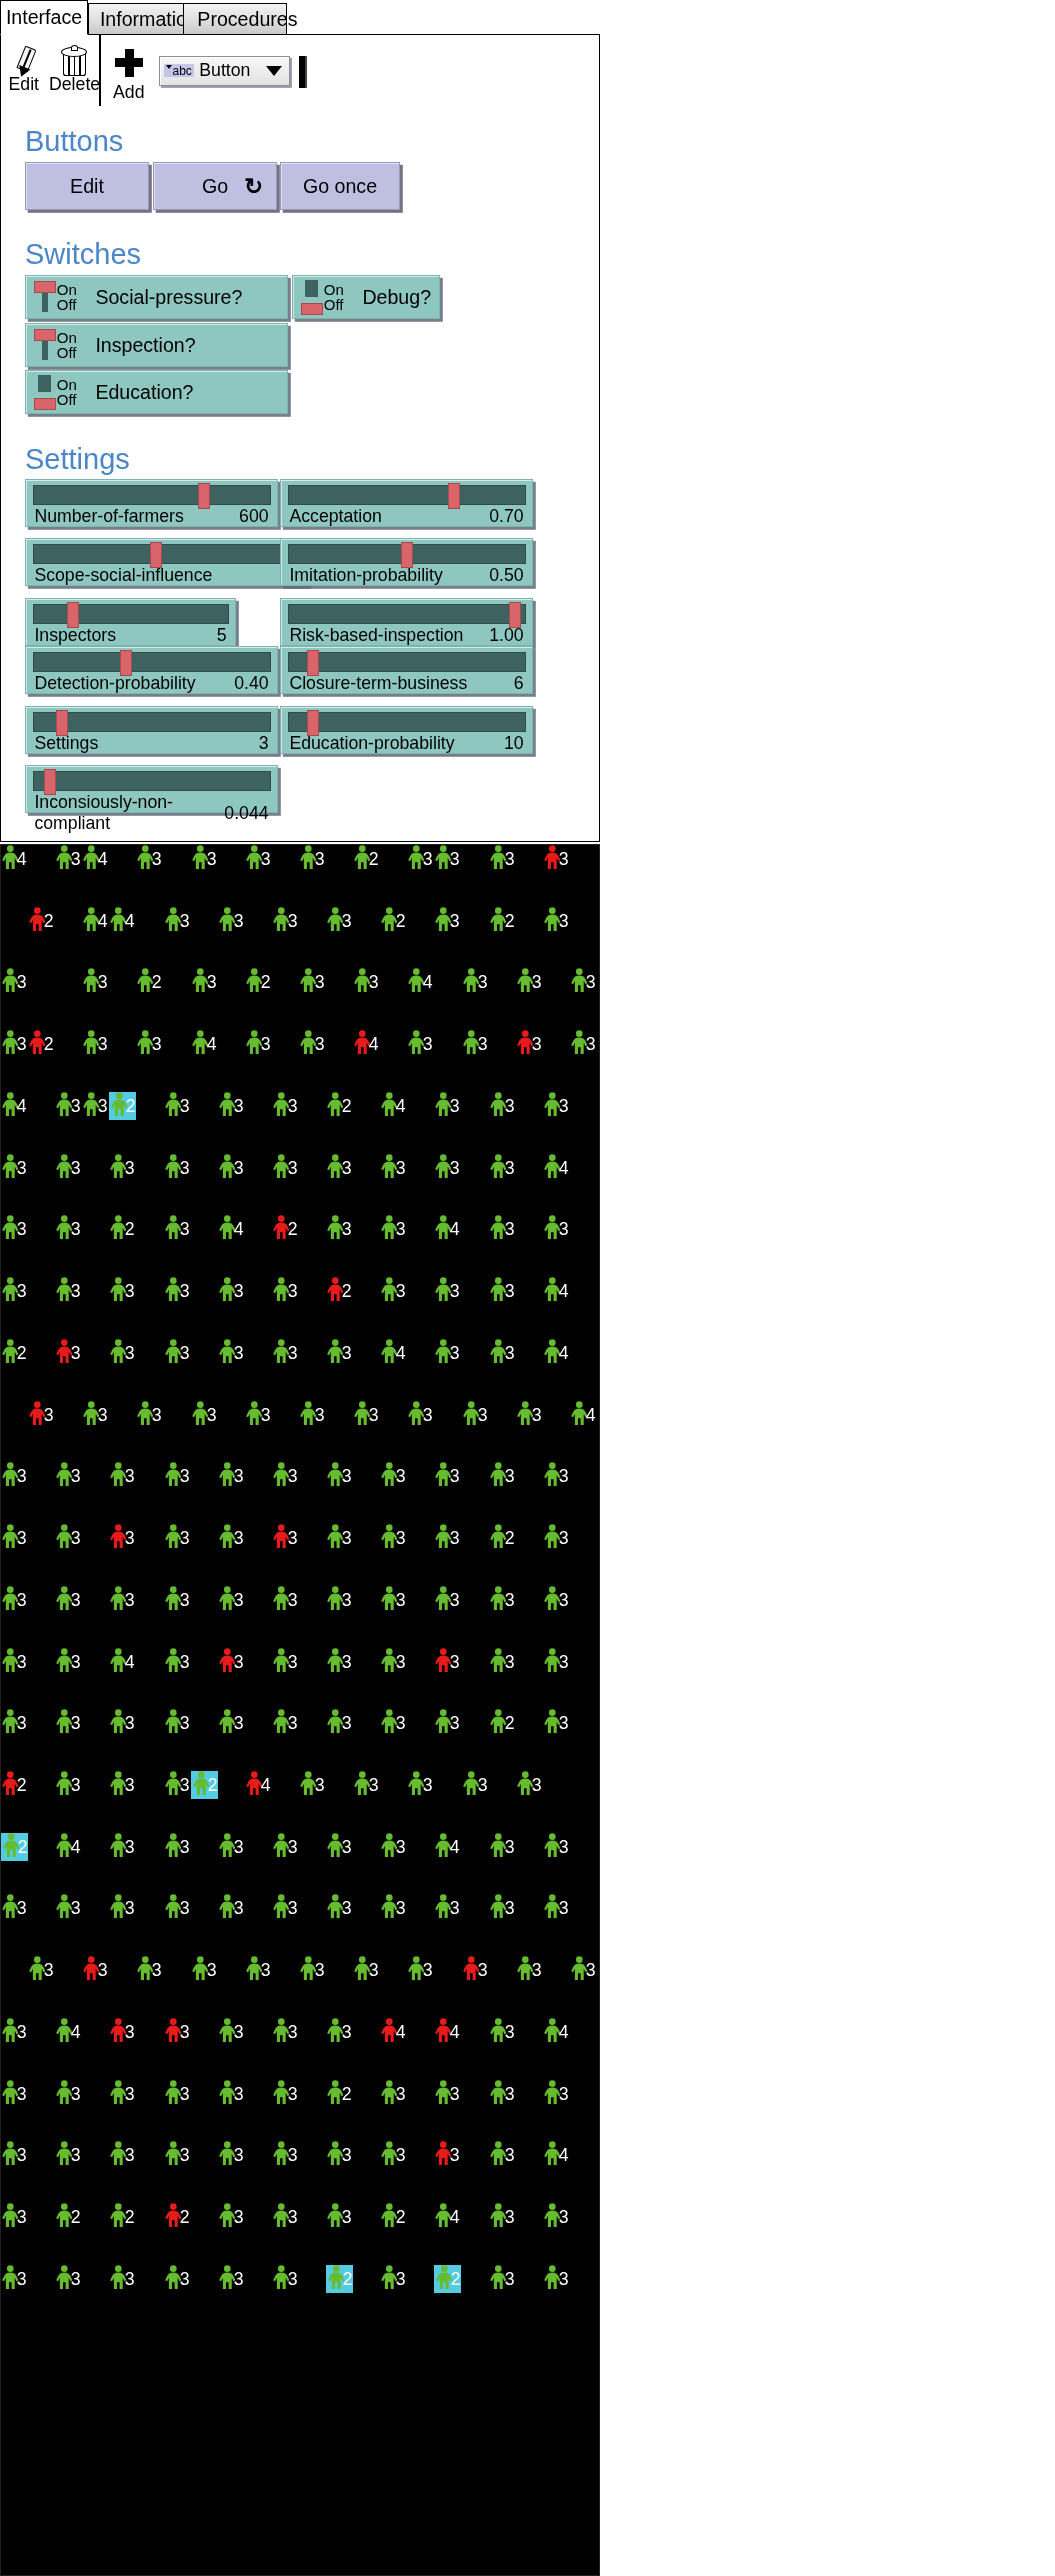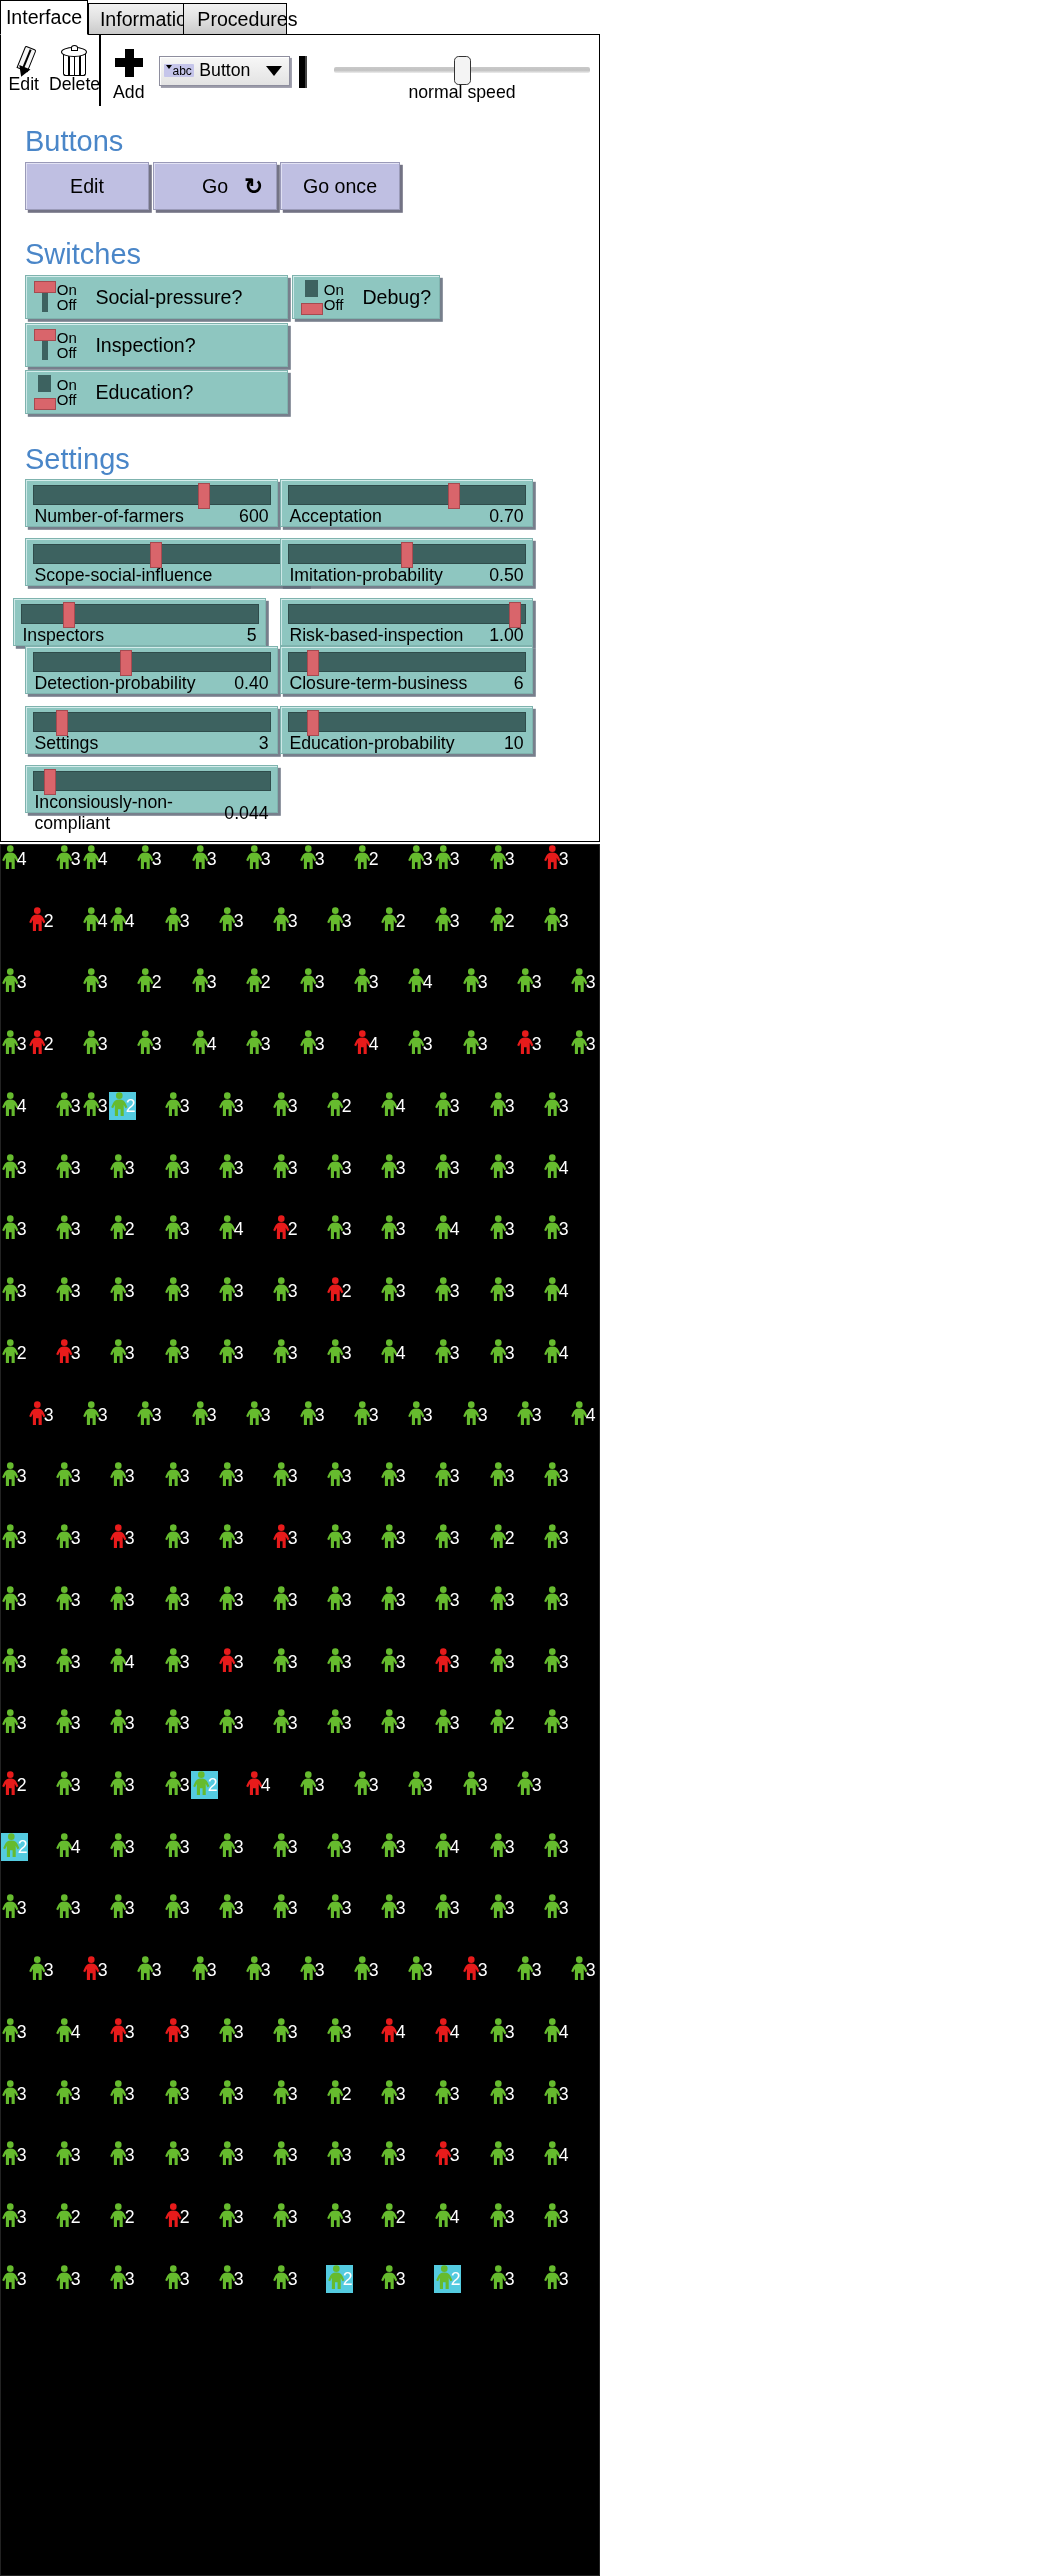--- a/index.html
+++ b/index.html
@@ -274,26 +274,20 @@
     </div>
 
     <div id="widget-select">
       <span class="abc"><span class="mini-tri"></span><span>abc</span></span>
       <span class="wlabel">Button</span>
       <span class="tri"></span>
     </div>
 
     <div id="tick-bar"></div>
 
-    <div id="speed-wrap">
-      <div id="speed-track">
-        <div id="speed-thumb" style="left: 50%;"></div>
-      </div>
-      <div id="speed-label">normal speed</div>
-    </div>
   </div>
 </div>
 
 <div id="panel">
 
   <div class="section-title" style="position:absolute;left:24px;top:18.6px;">Buttons</div>
 
   <div class="nl-button" style="position:absolute;left:24px;top:56px;width:124px;">
     <span>Edit</span>
   </div>
@@ -387,21 +381,21 @@
       </div>
       <div class="nl-slider" style="position: absolute; left: 279px; top: 432px; width: 253px;">
         <div class="sl-track">
           <div class="sl-thumb" style="left: calc(50% - 5.6px);"></div>
         </div>
         <div class="sl-row">
           <span class="sl-name">Imitation-probability</span>
           <span class="sl-val">0.50</span>
         </div>
       </div>
-      <div class="nl-slider" style="position: absolute; left: 12px; top: 492px; width: 253px;">
+      <div class="nl-slider" style="position: absolute; left: 24px; top: 492px; width: 211px;">
         <div class="sl-track">
           <div class="sl-thumb" style="left: calc(20% - 5.6px);"></div>
         </div>
         <div class="sl-row">
           <span class="sl-name">Inspectors</span>
           <span class="sl-val">5</span>
         </div>
       </div>
       <div class="nl-slider" style="position: absolute; left: 279px; top: 492px; width: 253px;">
         <div class="sl-track">

